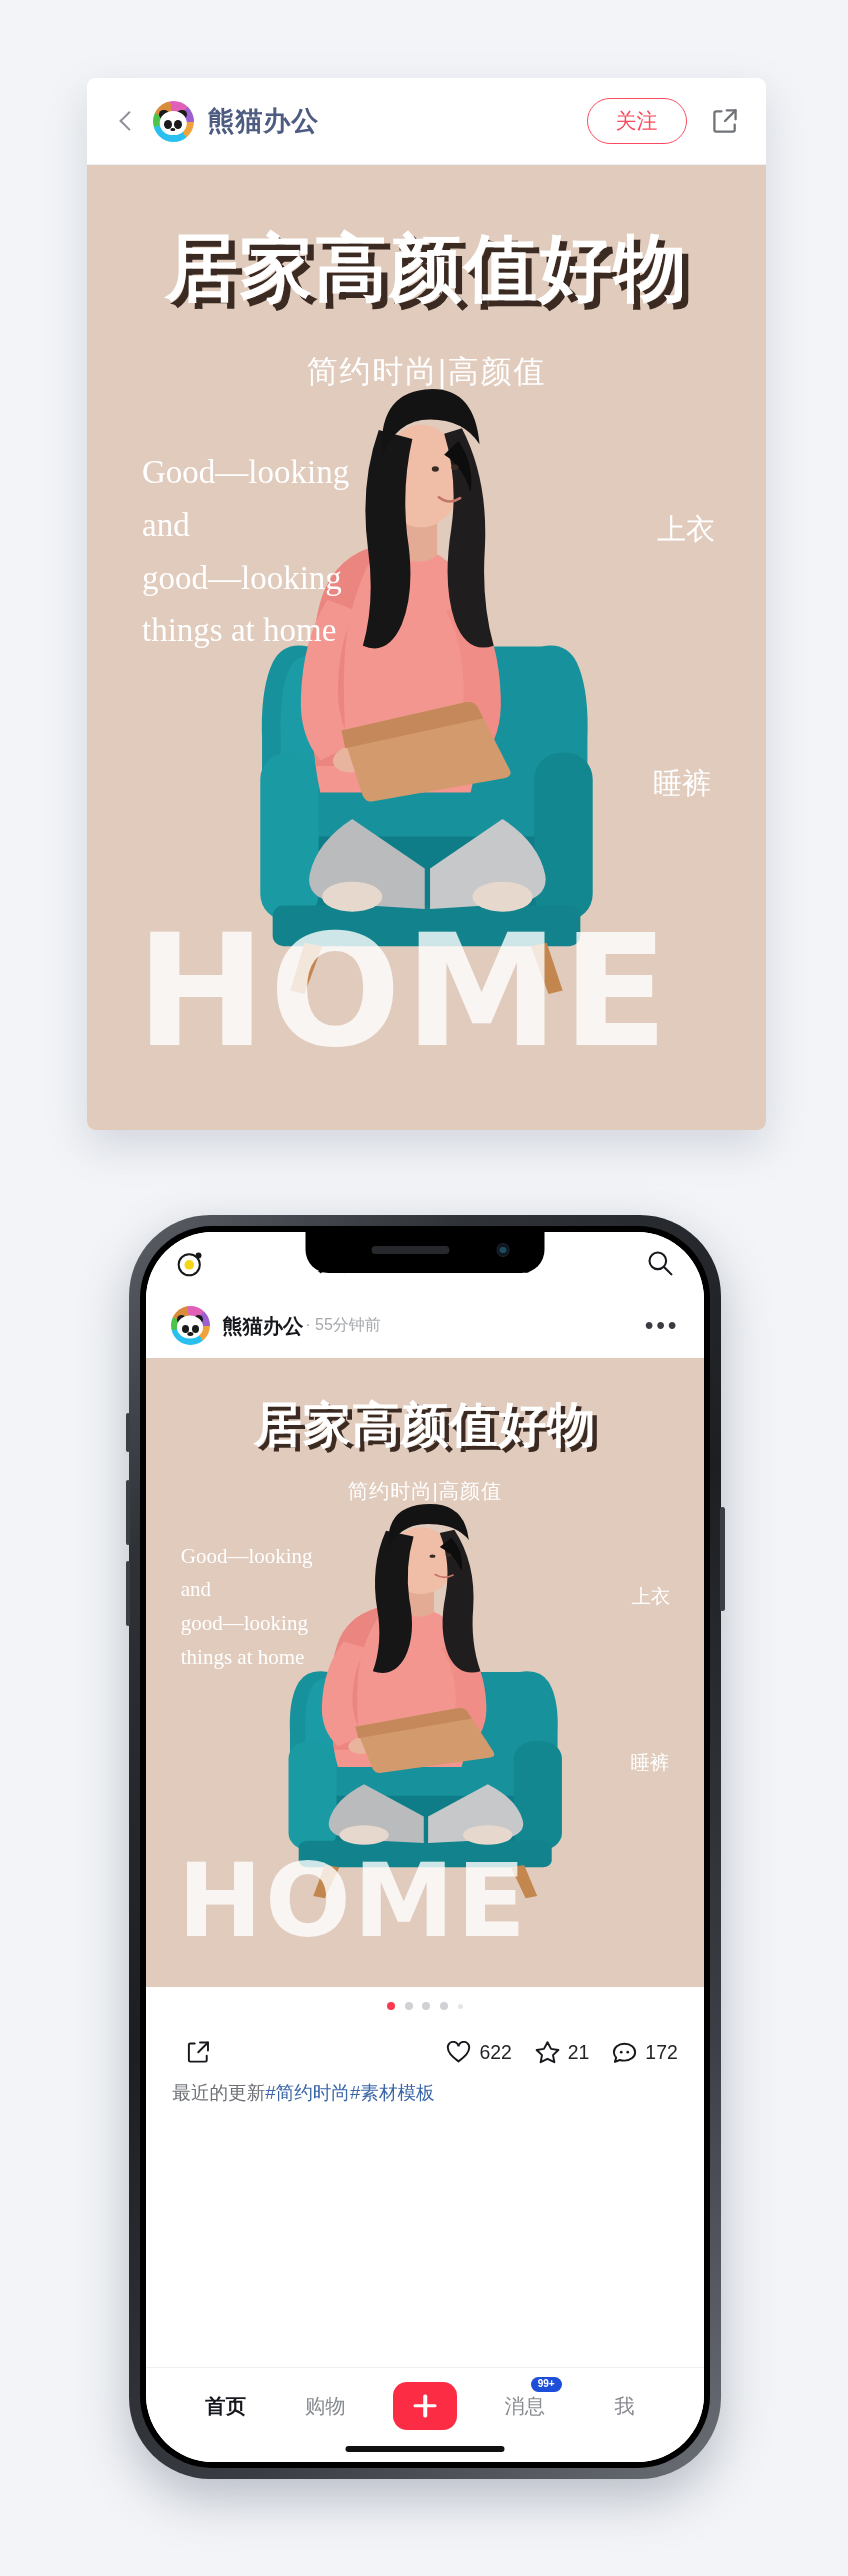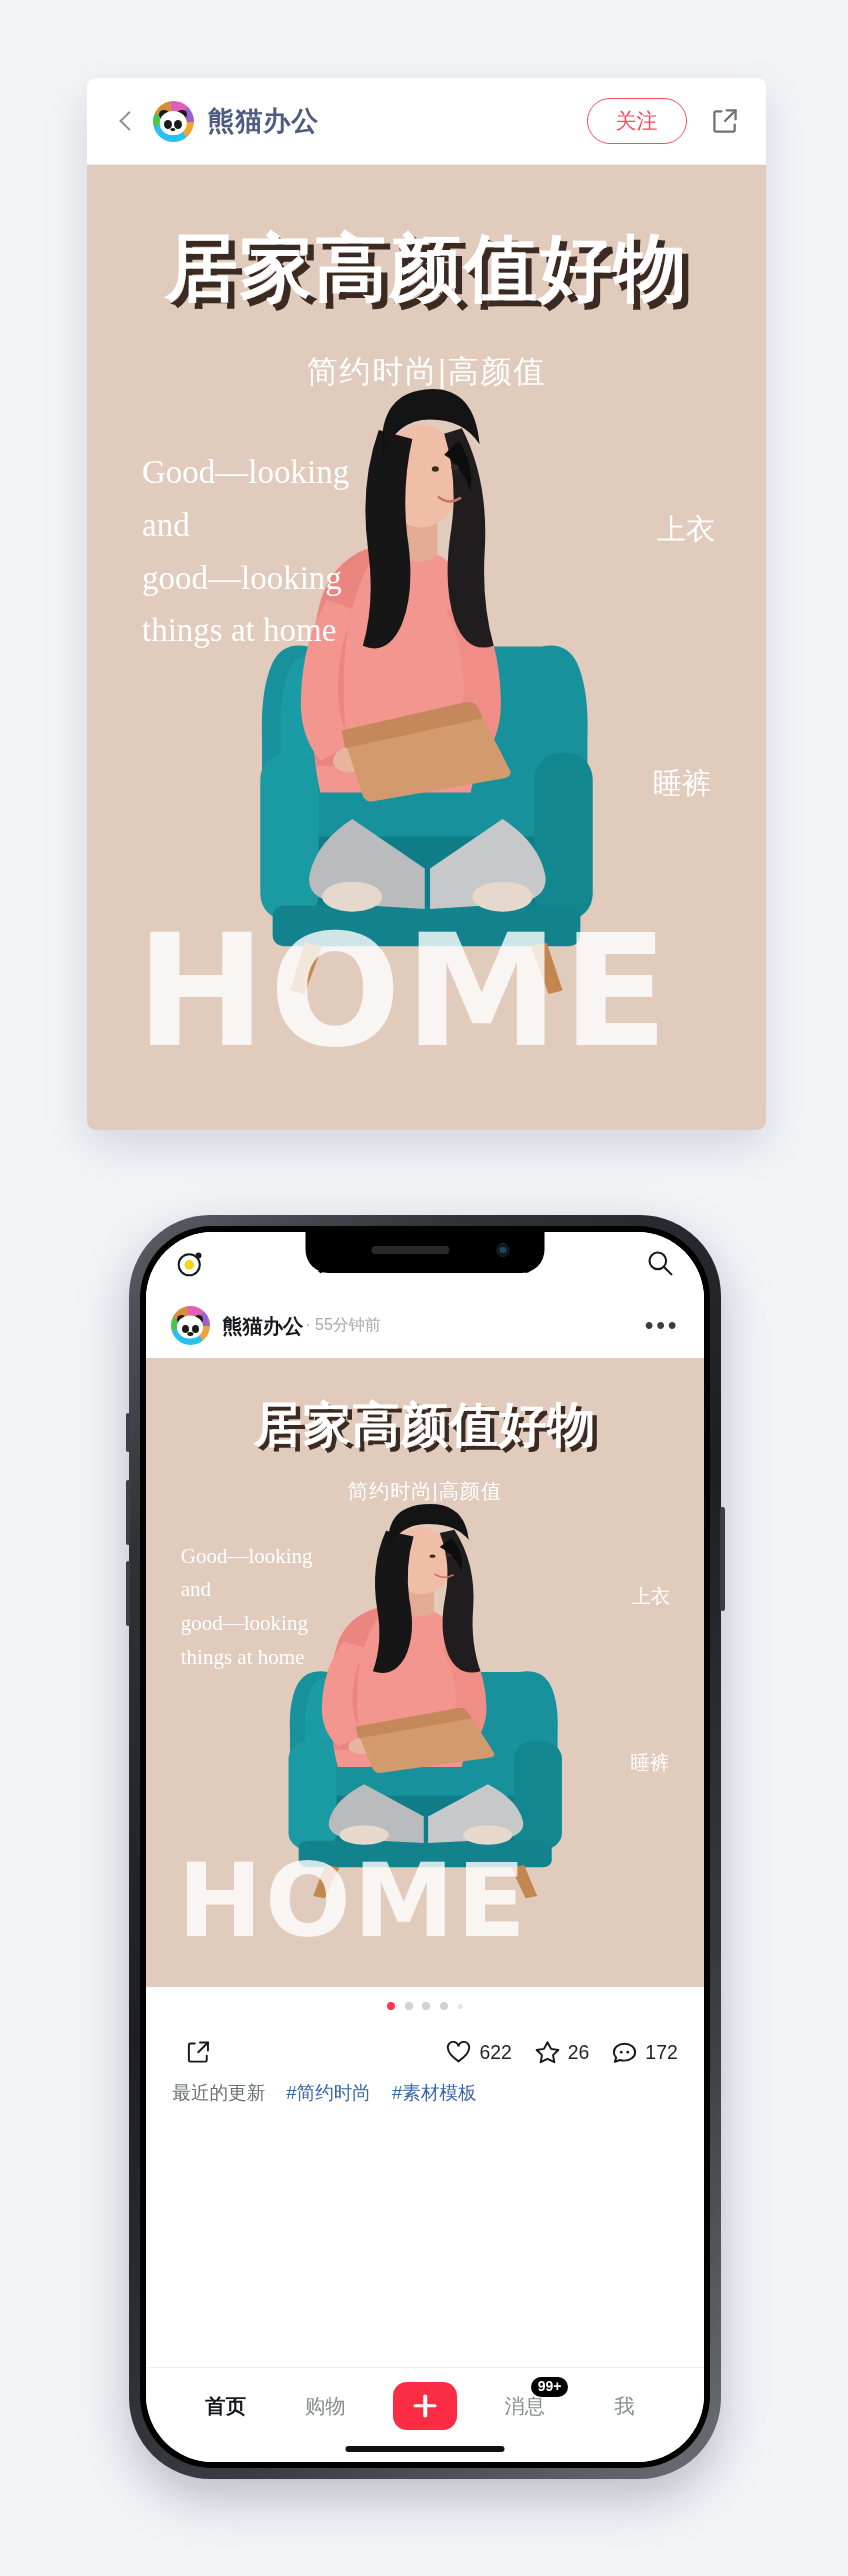--- a/index.html
+++ b/index.html
@@ -394,21 +394,21 @@
     height: 49px;
     background: #fff;
     margin-left: 13px;
   }
   .act-share { width: 26.5px; height: 26.5px; cursor: pointer; }
   .act-group { margin-left: auto; display: flex; align-items: center; gap: 23px; }
   .act-item { display: flex; align-items: center; gap: 8px; cursor: pointer; }
   .act-item .num { font-size: 19.4px; color: #222428; }
 
   .tags-row {
-    display: flex; align-items: center; gap: 21px;
+    display: flex; align-items: center; 
     padding: 5.3px 26.5px 14px 26.5px;
     background: #fff;
   }
   .tag-plain { font-size: 18.6px; color: #6d7075; }
   .tag-link { font-size: 18.6px; color: #3a66a8; }
 
   .bottom-nav {
     position: absolute;
     left: 0; right: 0; bottom: 0;
     height: 95px;
@@ -438,23 +438,23 @@
     cursor: pointer;
   }
   .plus-btn::before, .plus-btn::after {
     content: ""; position: absolute; background: #fff; border-radius: 1.8px;
   }
   .plus-btn::before { left: 50%; top: 50%; transform: translate(-50%,-50%); width: 23px; height: 3.5px; }
   .plus-btn::after  { left: 50%; top: 50%; transform: translate(-50%,-50%); width: 3.5px; height: 23px; }
   .badge {
     position: absolute;
     top: -15px; left: 56%;
-    background: #000000;
+    background: #1d4ed8;
     color: #fff;
-    font-size: 14px;
+    font-size: 10px;
     font-weight: bold;
     border-radius: 12.4px;
     padding: 1.8px 7px;
     line-height: 1.2;
   }
   .home-ind {
     position: absolute; left: 50%; bottom: 10.6px;
     transform: translateX(-50%);
     width: 159px; height: 5.3px;
     background: #111; border-radius: 3.5px;
@@ -682,21 +682,21 @@
           <span class="act-item">
             <svg viewBox="0 0 28 26" width="25" height="23" fill="none" stroke="#17181c" stroke-width="2.2">
               <path d="M14 23 C4 16 2 11 2 8 A6 6 0 0 1 14 6 A6 6 0 0 1 26 8 C26 11 24 16 14 23 Z"></path>
             </svg>
             <span class="num">622</span>
           </span>
           <span class="act-item">
             <svg viewBox="0 0 28 27" width="25" height="24" fill="none" stroke="#17181c" stroke-width="2.2" stroke-linejoin="round">
               <path d="M14 2.5 L18 10 L26.2 11.2 L20.2 17 L21.7 25 L14 21.2 L6.3 25 L7.8 17 L1.8 11.2 L10 10 Z"></path>
             </svg>
-            <span class="num">26</span>
+            <span class="num">21</span>
           </span>
           <span class="act-item">
             <svg viewBox="0 0 28 26" width="25" height="23" fill="none" stroke="#17181c" stroke-width="2.2" stroke-linejoin="round">
               <path d="M14 3 C21 3 26 7.4 26 12.6 C26 17.8 21 22.2 14 22.2 C12 22.2 10.3 22 8.7 21.5 L3.2 23.6 L4.6 18.8 C3 17 2 14.9 2 12.6 C2 7.4 7 3 14 3 Z"></path>
               <circle cx="10.3" cy="12.6" r="1.5" fill="#17181c" stroke="none"></circle>
               <circle cx="17.7" cy="12.6" r="1.5" fill="#17181c" stroke="none"></circle>
             </svg>
             <span class="num">172</span>
           </span>
         </div>

